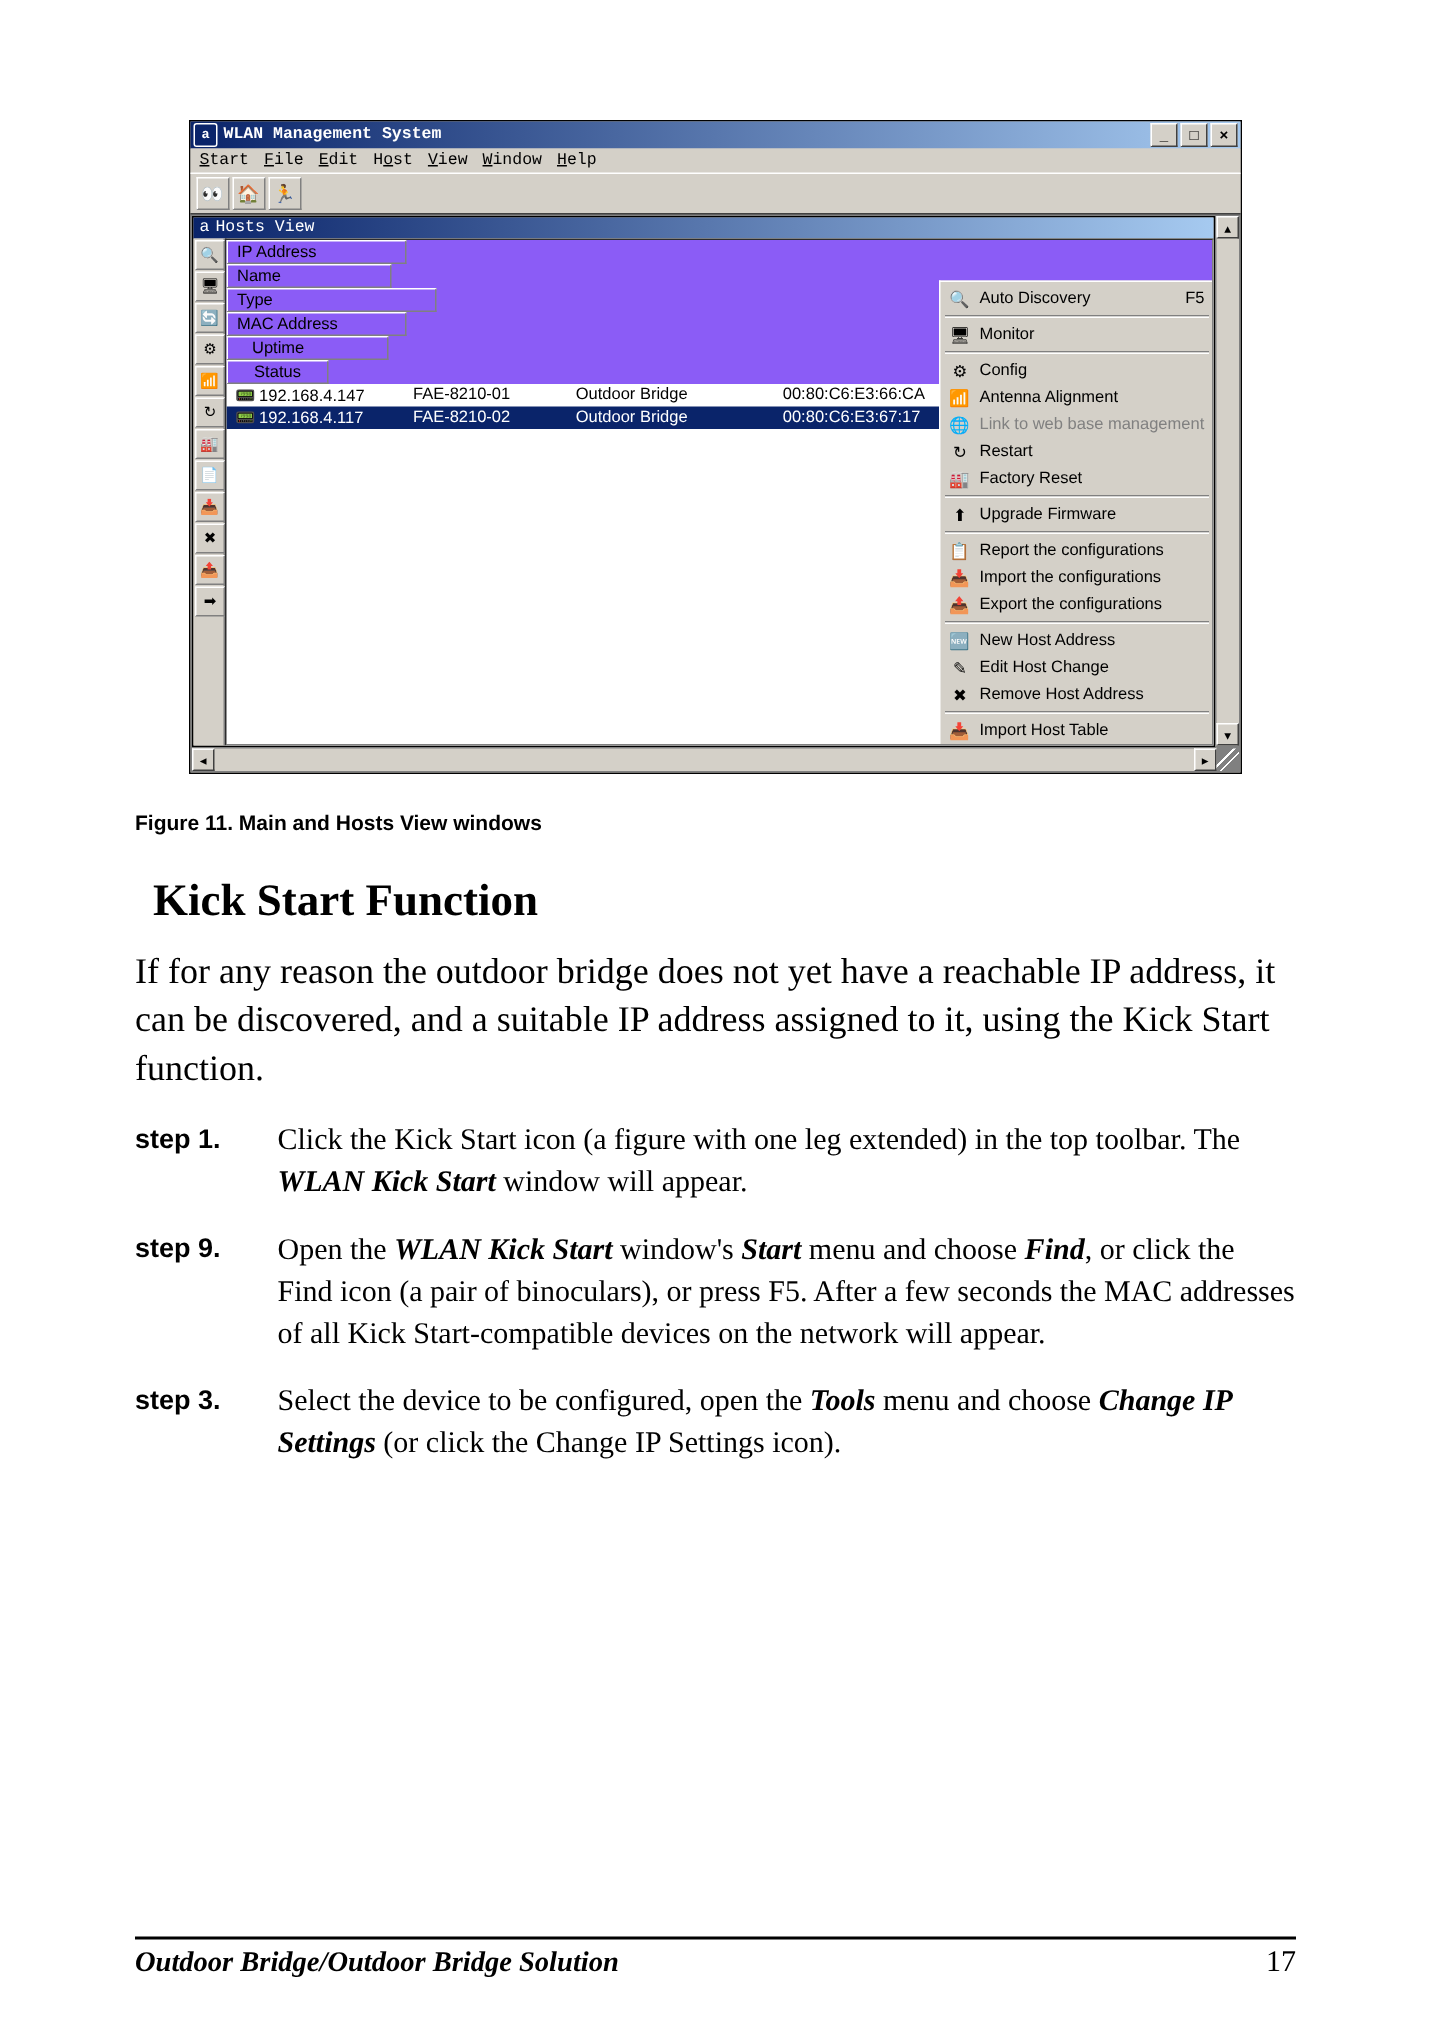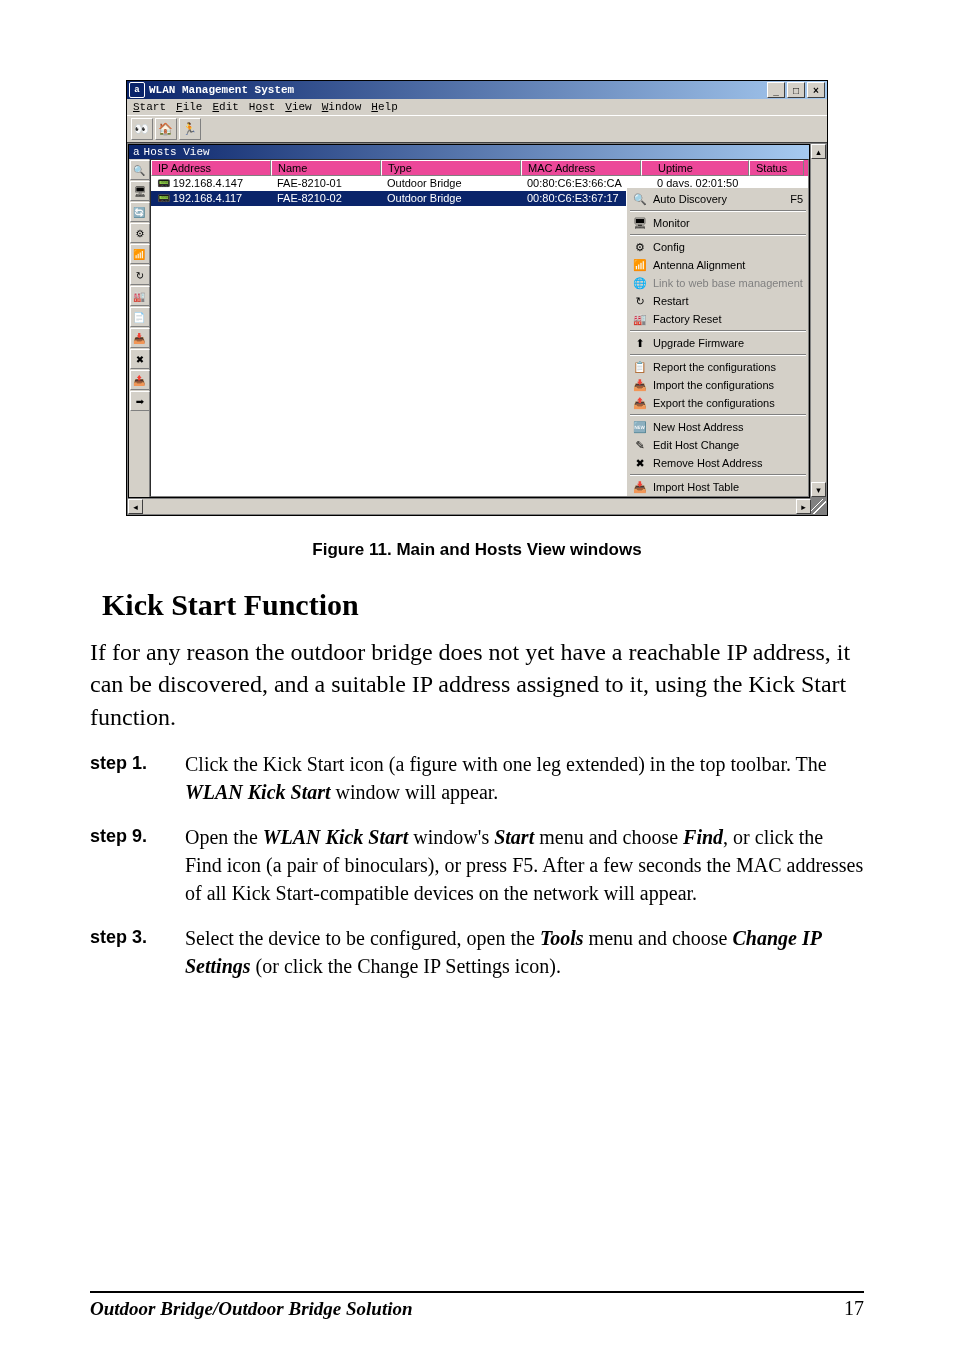--- a/index.html
+++ b/index.html
@@ -166,22 +166,23 @@
   }
   .table-area {
     flex: 1;
     background: #fff;
     border: 1px inset #808080;
     position: relative;
     overflow: hidden;
   }
   .thead {
     display: flex;
-    background: #ec4899;
-    font-size: 11px;
+    background: #8b5cf6;
+    font-size: 11px;
+    flex-direction: column;
   }
   .th {
     border: 1px solid #fff;
     border-right-color: #808080; border-bottom-color: #808080;
     padding: 1px 6px;
     box-sizing: border-box;
     white-space: nowrap;
   }
   .trow {
     display: flex;
@@ -194,21 +195,21 @@
     box-sizing: border-box;
     white-space: nowrap;
     overflow: hidden;
   }
   .td .cell-icon { margin-right: 2px; }
   .c-ip   { width: 120px; }
   .c-name { width: 110px; }
   .c-type { width: 140px; }
   .c-mac  { width: 120px; }
   .c-up   { width: 108px; padding-left: 16px; }
-  .c-st   { width: 55px; }
+  .c-st   { width: 68px; text-align: center; }
 
   
   .context-menu {
     position: absolute;
     top: 27px;
     left: 475px;
     width: 178px;
     background: #d4d0c8;
     border: 1px solid #404040;
     border-top-color: #fff; border-left-color: #fff;
@@ -232,24 +233,23 @@
   .cm-item.disabled { color: #808080; }
   .cm-sep {
     height: 0;
     border-top: 1px solid #808080;
     border-bottom: 1px solid #fff;
     margin: 2px 1px;
   }
 
   
   .fig-caption {
-    text-align: center;
     font-family: Arial, Helvetica, sans-serif;
     font-weight: bold;
-    font-size: 17px;
+    font-size: 14px;
     margin-top: 24px;
   }
   h2.section {
     font-family: "Times New Roman", serif;
     font-weight: bold;
     font-size: 30px;
     margin: 28px 0 14px 12px;
   }
   p.body {
     font-size: 24px;

